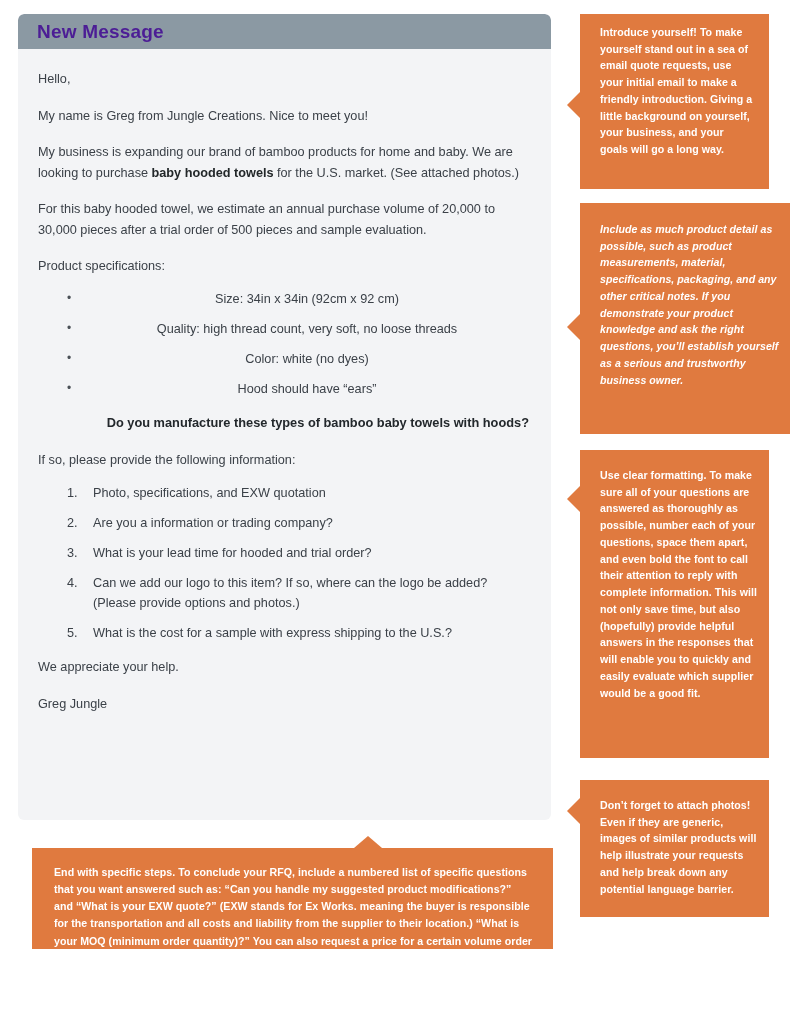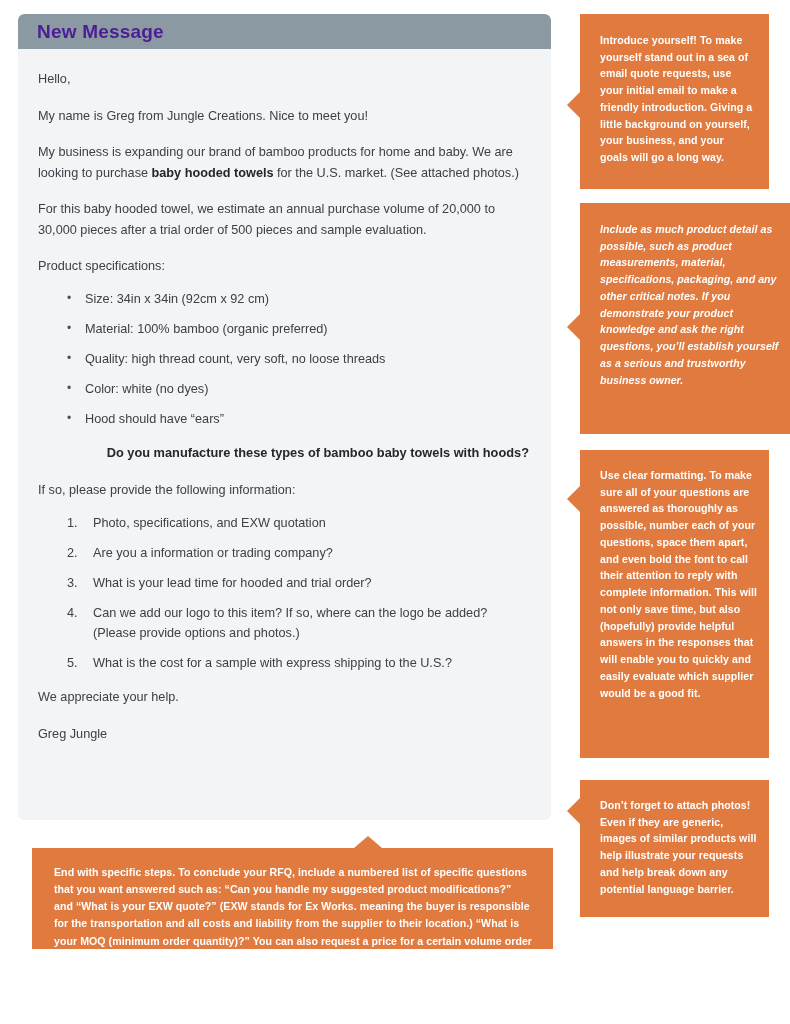--- a/index.html
+++ b/index.html
@@ -79,20 +79,21 @@
     list-style: none;
     margin: 0 0 14px 0;
     padding: 0;
   }
 
   ul.spec-list li {
     position: relative;
     padding-left: 47px;
     margin-bottom: 11px;
     line-height: 1.5;
+    text-align: center;
   }
 
   ul.spec-list li::before {
     content: "\2022";
     position: absolute;
     left: 29px;
     top: -1px;
     font-size: 12px;
     color: #4b5157;
   }
@@ -150,21 +151,21 @@
   .tail-up {
     position: absolute;
     top: -12px;
     width: 0;
     height: 0;
     border-left: 14px solid transparent;
     border-right: 14px solid transparent;
     border-bottom: 12px solid #e07a3f;
   }
 
-  #callout-1 { left: 580px; top: 14px; width: 189px; height: 175px; padding: 18px 16px 14px 20px; }
+  #callout-1 { left: 580px; top: 14px; width: 189px; height: 175px; padding: 10px 16px 14px 20px; }
   #callout-1 .tail-left { top: 78px; }
 
   #callout-2 { left: 580px; top: 203px; width: 219px; height: 231px; padding: 18px 14px 14px 20px; font-style: italic; }
   #callout-2 .tail-left { top: 111px; }
 
   #callout-3 { left: 580px; top: 450px; width: 189px; height: 308px; padding: 17px 12px 14px 20px; }
   #callout-3 .tail-left { top: 36px; }
 
   #callout-4 { left: 580px; top: 780px; width: 189px; height: 137px; padding: 17px 12px 14px 20px; }
   #callout-4 .tail-left { top: 18px; }
@@ -199,21 +200,20 @@
       <p>My name is Greg from Jungle Creations. Nice to meet you!</p>
 
       <p><span>My business is expanding our brand of bamboo products for home and baby. We are looking to purchase </span><b>baby hooded towels</b><span> for the U.S. market. (See attached photos.)</span></p>
 
       <p>For this baby hooded towel, we estimate an annual purchase volume of 20,000 to 30,000 pieces after a trial order of 500 pieces and sample evaluation.</p>
 
       <p class="tight">Product specifications:</p>
 
       <ul class="spec-list">
         <li>Size: 34in x 34in (92cm x 92 cm)</li>
-        <li>Material: 100% bamboo (organic preferred)</li>
         <li>Quality: high thread count, very soft, no loose threads</li>
         <li>Color: white (no dyes)</li>
         <li>Hood should have “ears”</li>
       </ul>
 
       <p class="q-heading">Do you manufacture these types of bamboo baby towels with hoods?</p>
 
       <p class="tight">If so, please provide the following information:</p>
 
       <ol class="num-list">

